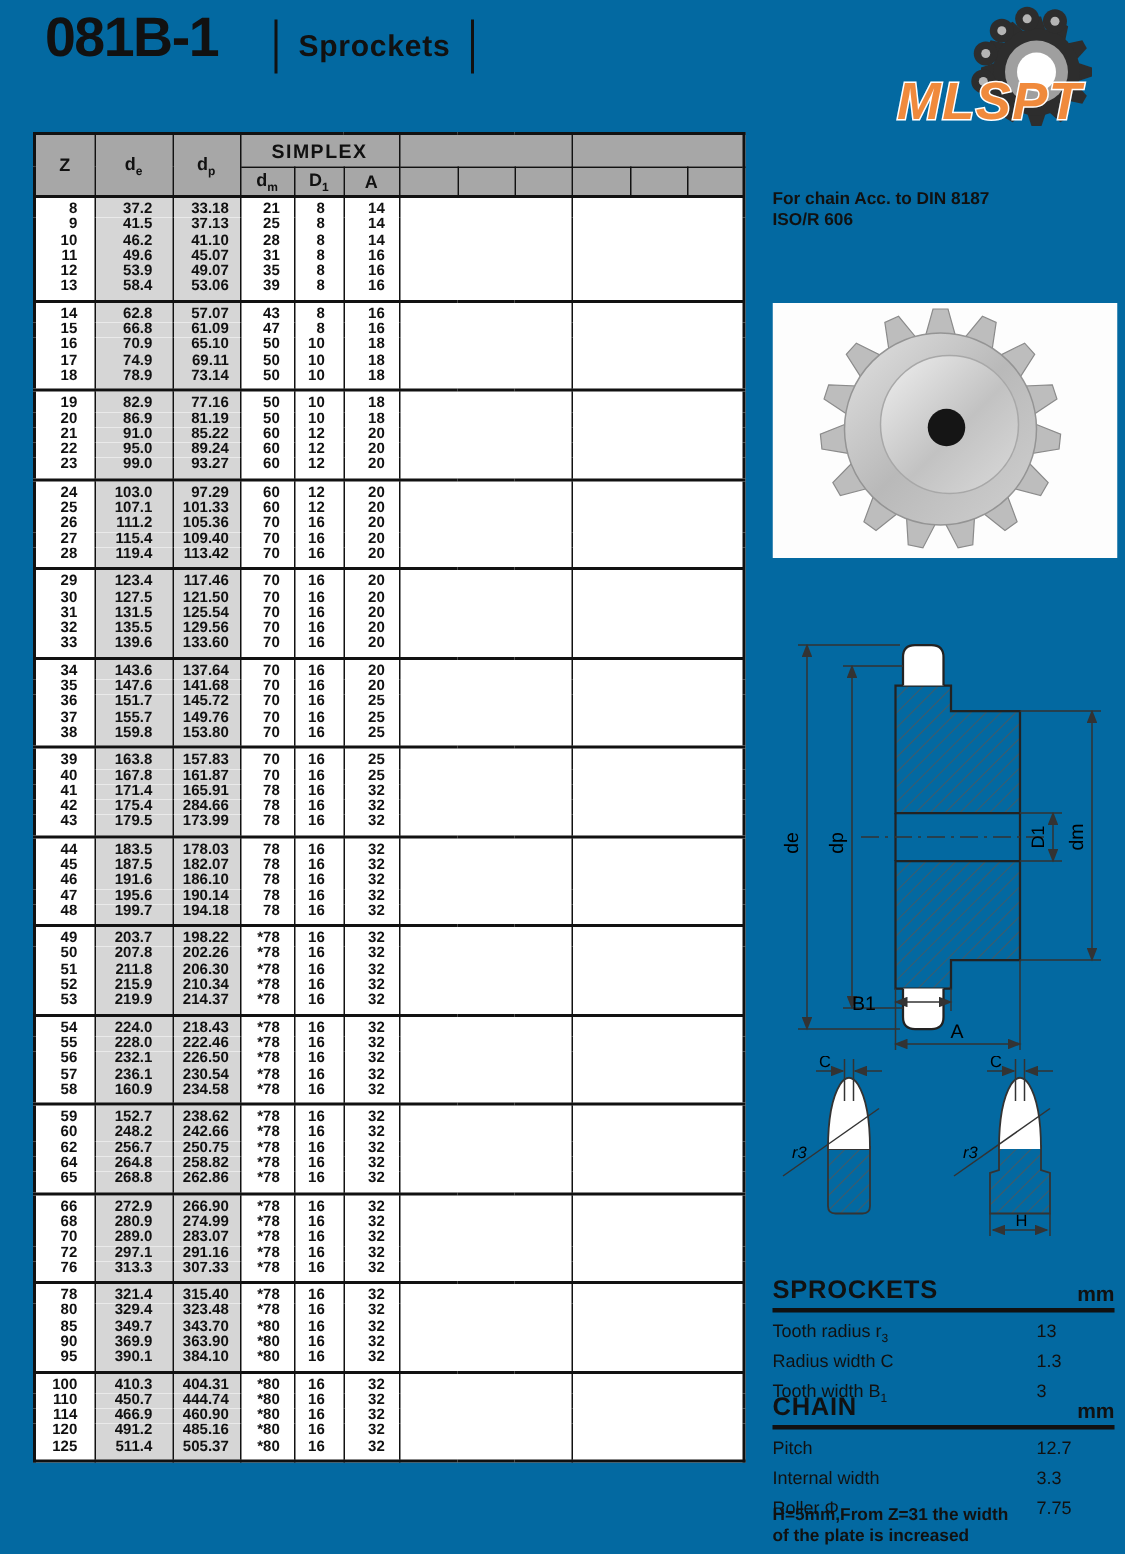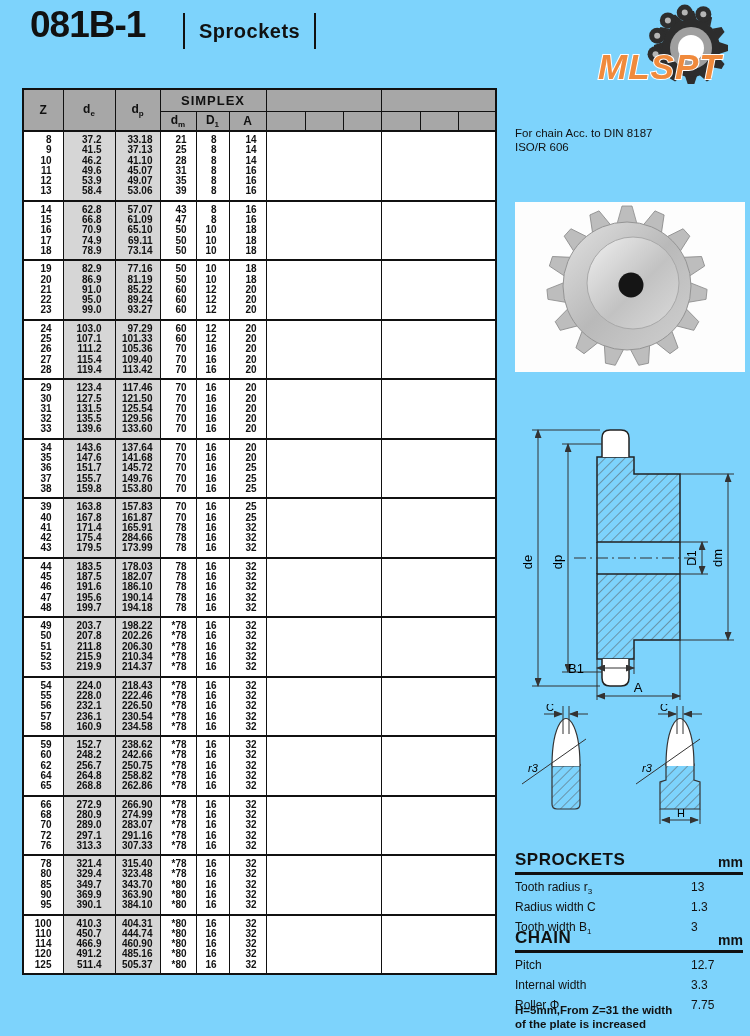--- a/index.html
+++ b/index.html
@@ -1,18 +1,18 @@
 <!DOCTYPE html>
 <html><head>
 <meta charset="utf-8">
 <style>
   * { margin:0; padding:0; box-sizing:border-box; }
   html,body { background:#ffffff; }
   #page {
-    position:relative; width:750px; height:1036px; background:#7dd3fc;
+    position:relative; width:750px; height:1036px; background:#0369a1;
     font-family:"Liberation Sans", sans-serif; color:#111; overflow:hidden;
   }
 
   
   #brand-code { position:absolute; left:30px; top:4px; font-size:37px; font-weight:800; letter-spacing:-1px; }
   #brand-sub { position:absolute; left:183px; top:12px; display:flex; align-items:center; height:38px; }
   .vbar { width:2px; height:36px; background:#111; }
   #brand-sub .sub-label { font-size:20px; font-weight:bold; padding:0 14px; letter-spacing:0.5px; }
   #logo { position:absolute; left:596px; top:2px; width:152px; height:82px; }
 
@@ -34,21 +34,21 @@
   td.c4 { text-align:right; padding-right:12px; }
   td.c5 { text-align:right; padding-right:9px; }
   tbody.grp { border-top:2px solid #111; }
   tbody.grp tr:first-child td { padding-top:3px; }
   tbody.grp tr:last-child td { padding-bottom:3px; }
   tbody.grp.last tr:last-child td { }
 
   
   #product-block { position:absolute; left:515px; top:126px; width:232px; }
   #product-title { font-size:16px; font-weight:bold; letter-spacing:0.3px; margin-bottom:5px; }
-  .product-line { font-size:11.5px; font-weight:normal; line-height:14px; }
+  .product-line { font-size:11.5px; font-weight:bold; line-height:14px; }
 
   #photo { position:absolute; left:515px; top:202px; width:230px; height:170px; }
   #drawing { position:absolute; left:512px; top:412px; width:236px; height:292px; }
   #profiles { position:absolute; left:518px; top:704px; width:224px; height:128px; }
 
   .spec-block { position:absolute; left:515px; width:228px; }
   #spec-sprockets { top:850px; }
   #spec-chain { top:928px; }
   .spec-head { display:flex; justify-content:space-between; align-items:flex-end; border-bottom:3px solid #111; padding-bottom:2px; margin-bottom:5px; }
   .spec-title { font-size:17px; font-weight:bold; letter-spacing:0.5px; }

